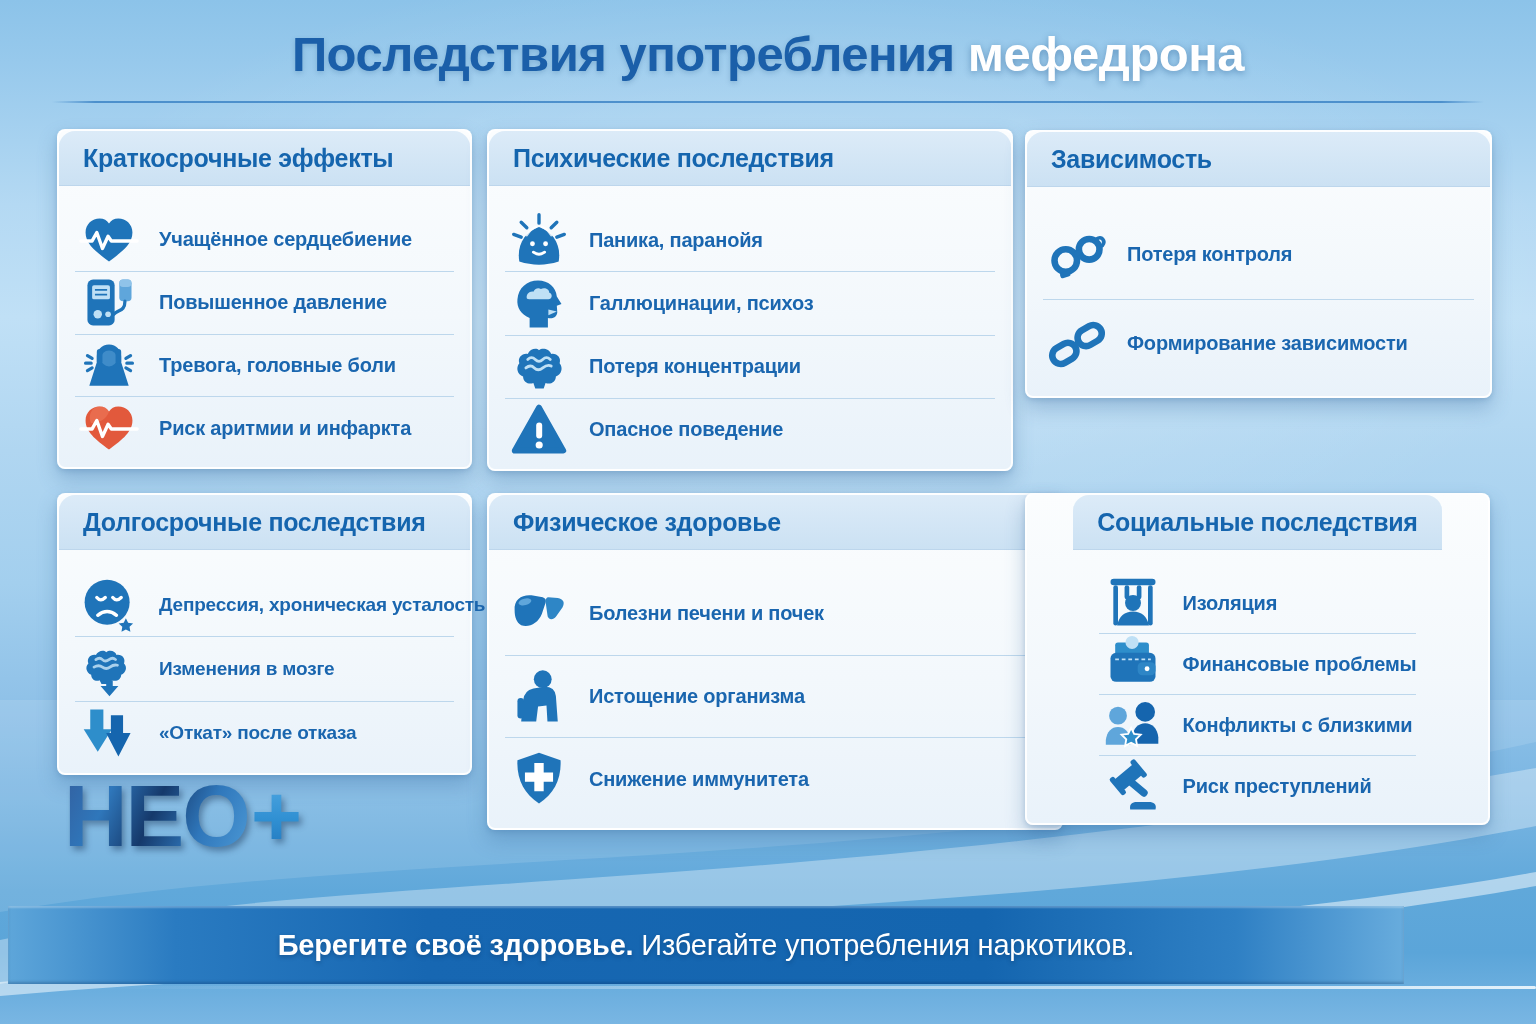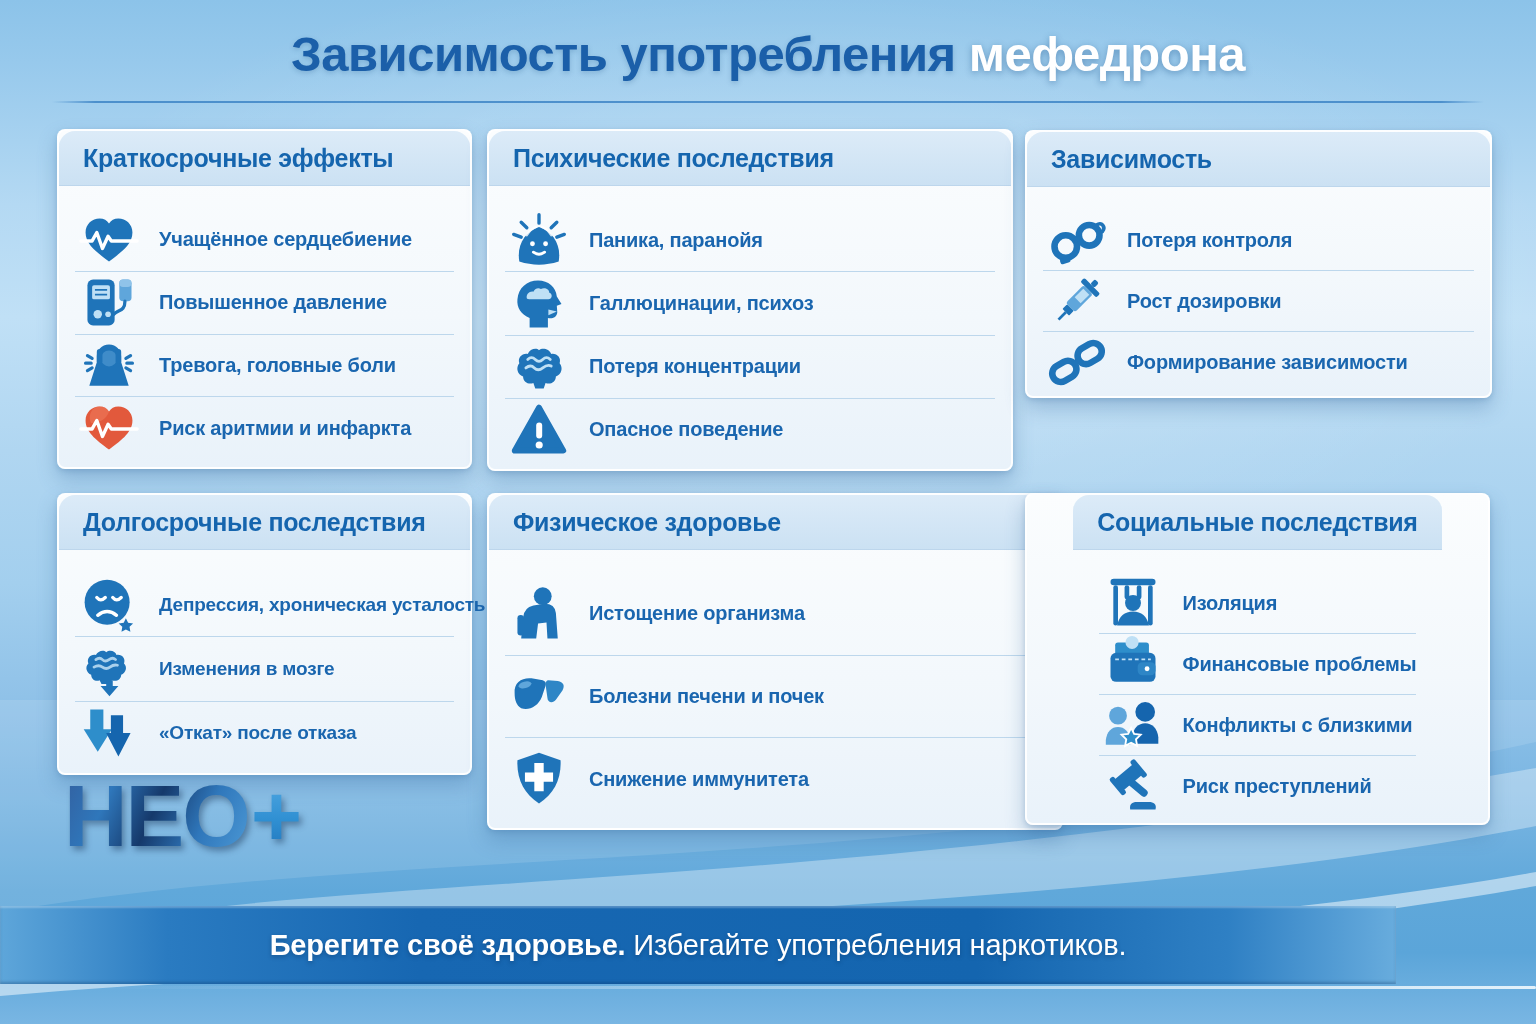--- a/index.html
+++ b/index.html
@@ -47,21 +47,21 @@
   .logo{position:absolute;left:64px;top:772px;font-weight:800;font-size:88px;line-height:1;
     letter-spacing:-2px;filter:drop-shadow(3px 4px 3px rgba(10,35,70,.4));}
   .logo .neo{background:linear-gradient(115deg,#2a5causeless 0%);}
   .logo .neo{
     background:linear-gradient(115deg,#335e9d 0%,#2f77bb 25%,#15396b 48%,#2f77bb 72%,#4f9cd8 100%);
     -webkit-background-clip:text;background-clip:text;color:transparent;}
   .logo .plus{
     background:linear-gradient(180deg,#5cb0e7 0%,#2f8fd2 55%,#1d6db4 100%);
     -webkit-background-clip:text;background-clip:text;color:transparent;margin-left:2px;}
   
-  .footer-band{position:absolute;left:0;top:906px;width:1396px;height:78px;
+  .footer-band{position:absolute;left:8px;top:906px;width:1396px;height:78px;
     display:flex;align-items:center;justify-content:center;
     background:linear-gradient(90deg,#5ea6da 0%,#2a7bc1 12%,#1767b2 30%,#1465af 70%,#2f80c4 88%,#68acdd 100%);
     box-shadow:inset 0 2px 2px rgba(255,255,255,.28), inset 0 -2px 3px rgba(10,50,95,.3);}
   .footer-text{color:#ffffff;font-size:29px;letter-spacing:-.2px;text-shadow:0 2px 4px rgba(10,50,95,.4);}
   .footer-text .b{font-weight:bold;}
   .bottom-line{position:absolute;left:90px;top:986px;width:1446px;height:3px;
     background:linear-gradient(90deg,rgba(255,255,255,0),rgba(234,245,252,.95));border-radius:2px;}
   .waves{position:absolute;inset:0;pointer-events:none;}
 </style>
 </head>
@@ -69,21 +69,21 @@
 
 <div class="poster">
 
   <svg class="waves" viewBox="0 0 1536 1024" aria-hidden="true">
     <path d="M0 940 C 330 868, 760 902, 1536 768 L1536 826 C 1010 928, 430 902, 0 984 Z" fill="#ffffff" opacity="0.34"></path>
     <path d="M0 982 C 520 936, 1060 958, 1536 872 L1536 886 C 1060 972, 520 952, 0 996 Z" fill="#ffffff" opacity="0.5"></path>
     <path d="M0 912 C 420 842, 900 880, 1536 742 L1536 700 L0 700 Z" fill="#ffffff" opacity="0.12"></path>
   </svg>
 
   <div class="title">
-    <span>Зависимость употребления</span>
+    <span>Последствия употребления</span>
     <span class="hl">мефедрона</span>
   </div>
   <div class="title-rule"></div>
 
   <div>
       <section class="card pos-a">
         <h2 class="card-title">Краткосрочные эффекты</h2>
         <div class="card-body">
           <div class="item">
             <span class="icon">
@@ -191,35 +191,20 @@
                 <path d="M29 33l8-4" stroke="#1f74b9" stroke-width="5"></path>
                 <rect x="14" y="51" width="11" height="6" rx="2" fill="#1f74b9" transform="rotate(-18 19 54)"></rect>
                 <path d="M53 16c5-4 10 2 6 7" fill="none" stroke="#1f74b9" stroke-width="4" stroke-linecap="round"></path>
               </svg>
             </span>
             <span class="label">Потеря контроля</span>
           </div>
           <div class="item">
             <span class="icon">
               <svg viewBox="0 0 64 64" xmlns="http://www.w3.org/2000/svg">
-                <g transform="rotate(45 32 32)">
-                  <rect x="25" y="15" width="14" height="27" rx="3" fill="#5fa6db"></rect>
-                  <rect x="27.5" y="18" width="9" height="13" fill="#bfe0f5"></rect>
-                  <rect x="20" y="9" width="24" height="6" rx="2" fill="#1f74b9"></rect>
-                  <rect x="29" y="2" width="6" height="7" rx="2" fill="#1f74b9"></rect>
-                  <rect x="27" y="42" width="10" height="7" rx="1" fill="#1f74b9"></rect>
-                  <rect x="30.6" y="49" width="3" height="11" fill="#1f74b9"></rect>
-                </g>
-              </svg>
-            </span>
-            <span class="label">Рост дозировки</span>
-          </div>
-          <div class="item">
-            <span class="icon">
-              <svg viewBox="0 0 64 64" xmlns="http://www.w3.org/2000/svg">
                 <rect x="5" y="33" width="27" height="18" rx="9" fill="none" stroke="#1f74b9" stroke-width="7" transform="rotate(-30 18.5 42)"></rect>
                 <rect x="32" y="14" width="27" height="18" rx="9" fill="none" stroke="#1f74b9" stroke-width="7" transform="rotate(-30 45.5 23)"></rect>
                 <path d="M27 35l10-6" stroke="#1f74b9" stroke-width="6"></path>
               </svg>
             </span>
             <span class="label">Формирование зависимости</span>
           </div>
         </div>
       </section>
       <section class="card pos-d">
@@ -256,36 +241,36 @@
             <span class="label">«Откат» после отказа</span>
           </div>
         </div>
       </section>
       <section class="card pos-e">
         <h2 class="card-title">Физическое здоровье</h2>
         <div class="card-body">
           <div class="item">
             <span class="icon">
               <svg viewBox="0 0 64 64" xmlns="http://www.w3.org/2000/svg">
+                <path fill="#1f74b9" d="M6 28C5 16 14 11 24 12l12 2c3 1 4 3 3 6l-4 12c-4 10-14 15-22 12C8 41 6 35 6 28z"></path>
+                <path fill="#2e86c6" d="M42 14l10 1c6 1 8 5 5 10l-7 10c-3 4-9 3-9-2l-2-14c0-3 1-5 3-5z"></path>
+                <ellipse cx="17" cy="19" rx="7" ry="3.5" fill="#5fa6db" transform="rotate(-14 17 19)"></ellipse>
+              </svg>
+            </span>
+            <span class="label">Болезни печени и почек</span>
+          </div>
+          <div class="item">
+            <span class="icon">
+              <svg viewBox="0 0 64 64" xmlns="http://www.w3.org/2000/svg">
                 <circle cx="36" cy="13" r="9.5" fill="#1f74b9"></circle>
                 <path fill="#1f74b9" d="M13 58l2-22q1-11 11-13l12-2q11 0 12 10l2 27H41l-1-17-9 1-2 16z"></path>
                 <rect x="9" y="33" width="7" height="22" rx="3.5" fill="#1f74b9"></rect>
               </svg>
             </span>
             <span class="label">Истощение организма</span>
-          </div>
-          <div class="item">
-            <span class="icon">
-              <svg viewBox="0 0 64 64" xmlns="http://www.w3.org/2000/svg">
-                <path fill="#1f74b9" d="M6 28C5 16 14 11 24 12l12 2c3 1 4 3 3 6l-4 12c-4 10-14 15-22 12C8 41 6 35 6 28z"></path>
-                <path fill="#2e86c6" d="M42 14l10 1c6 1 8 5 5 10l-7 10c-3 4-9 3-9-2l-2-14c0-3 1-5 3-5z"></path>
-                <ellipse cx="17" cy="19" rx="7" ry="3.5" fill="#5fa6db" transform="rotate(-14 17 19)"></ellipse>
-              </svg>
-            </span>
-            <span class="label">Болезни печени и почек</span>
           </div>
           <div class="item">
             <span class="icon">
               <svg viewBox="0 0 64 64" xmlns="http://www.w3.org/2000/svg">
                 <path fill="#1f74b9" d="M32 4l23 8c1 20-7 36-23 46C16 48 8 32 9 12z"></path>
                 <path fill="#ffffff" d="M27 15h10v10h10v10H37v10H27V35H17V25h10z"></path>
               </svg>
             </span>
             <span class="label">Снижение иммунитета</span>
           </div>

